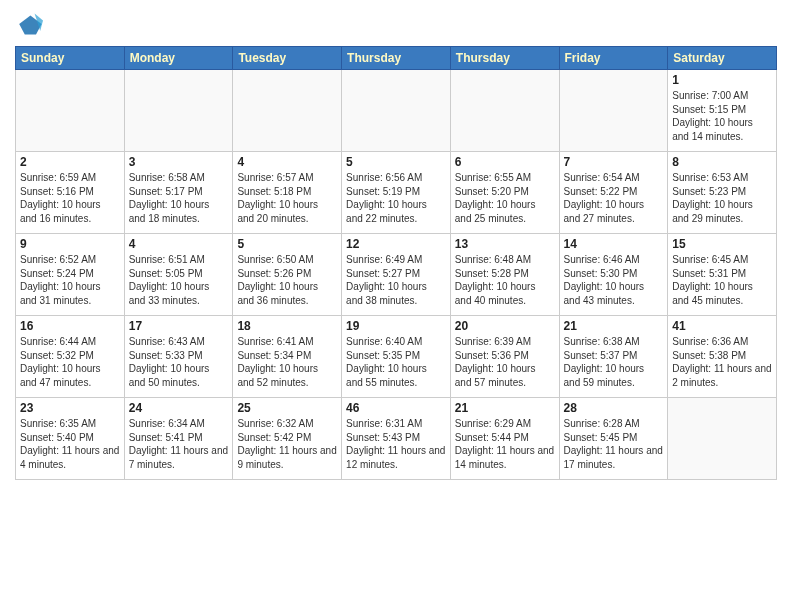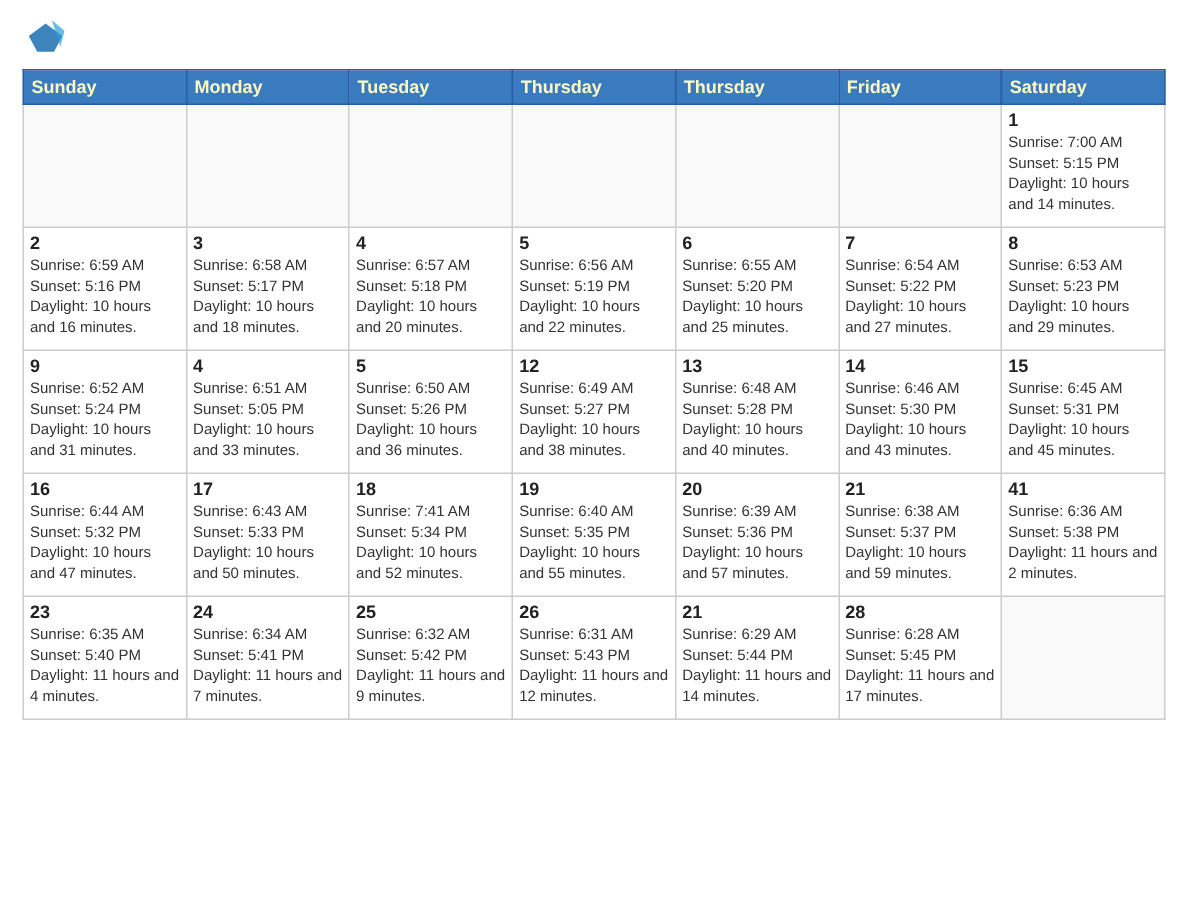--- a/index.html
+++ b/index.html
@@ -249,21 +249,21 @@
           </td>
           <td>
             <span class="day-num">17</span>
             <div class="day-info">Sunrise: 6:43 AM
 Sunset: 5:33 PM
 Daylight: 10 hours
 and 50 minutes.</div>
           </td>
           <td>
             <span class="day-num">18</span>
-            <div class="day-info">Sunrise: 7:41 AM
+            <div class="day-info">Sunrise: 6:41 AM
 Sunset: 5:34 PM
 Daylight: 10 hours
 and 52 minutes.</div>
           </td>
           <td>
             <span class="day-num">19</span>
             <div class="day-info">Sunrise: 6:40 AM
 Sunset: 5:35 PM
 Daylight: 10 hours
 and 55 minutes.</div>
@@ -306,21 +306,21 @@
 and 7 minutes.</div>
           </td>
           <td>
             <span class="day-num">25</span>
             <div class="day-info">Sunrise: 6:32 AM
 Sunset: 5:42 PM
 Daylight: 11 hours
 and 9 minutes.</div>
           </td>
           <td>
-            <span class="day-num">26</span>
+            <span class="day-num">46</span>
             <div class="day-info">Sunrise: 6:31 AM
 Sunset: 5:43 PM
 Daylight: 11 hours
 and 12 minutes.</div>
           </td>
           <td>
             <span class="day-num">21</span>
             <div class="day-info">Sunrise: 6:29 AM
 Sunset: 5:44 PM
 Daylight: 11 hours

